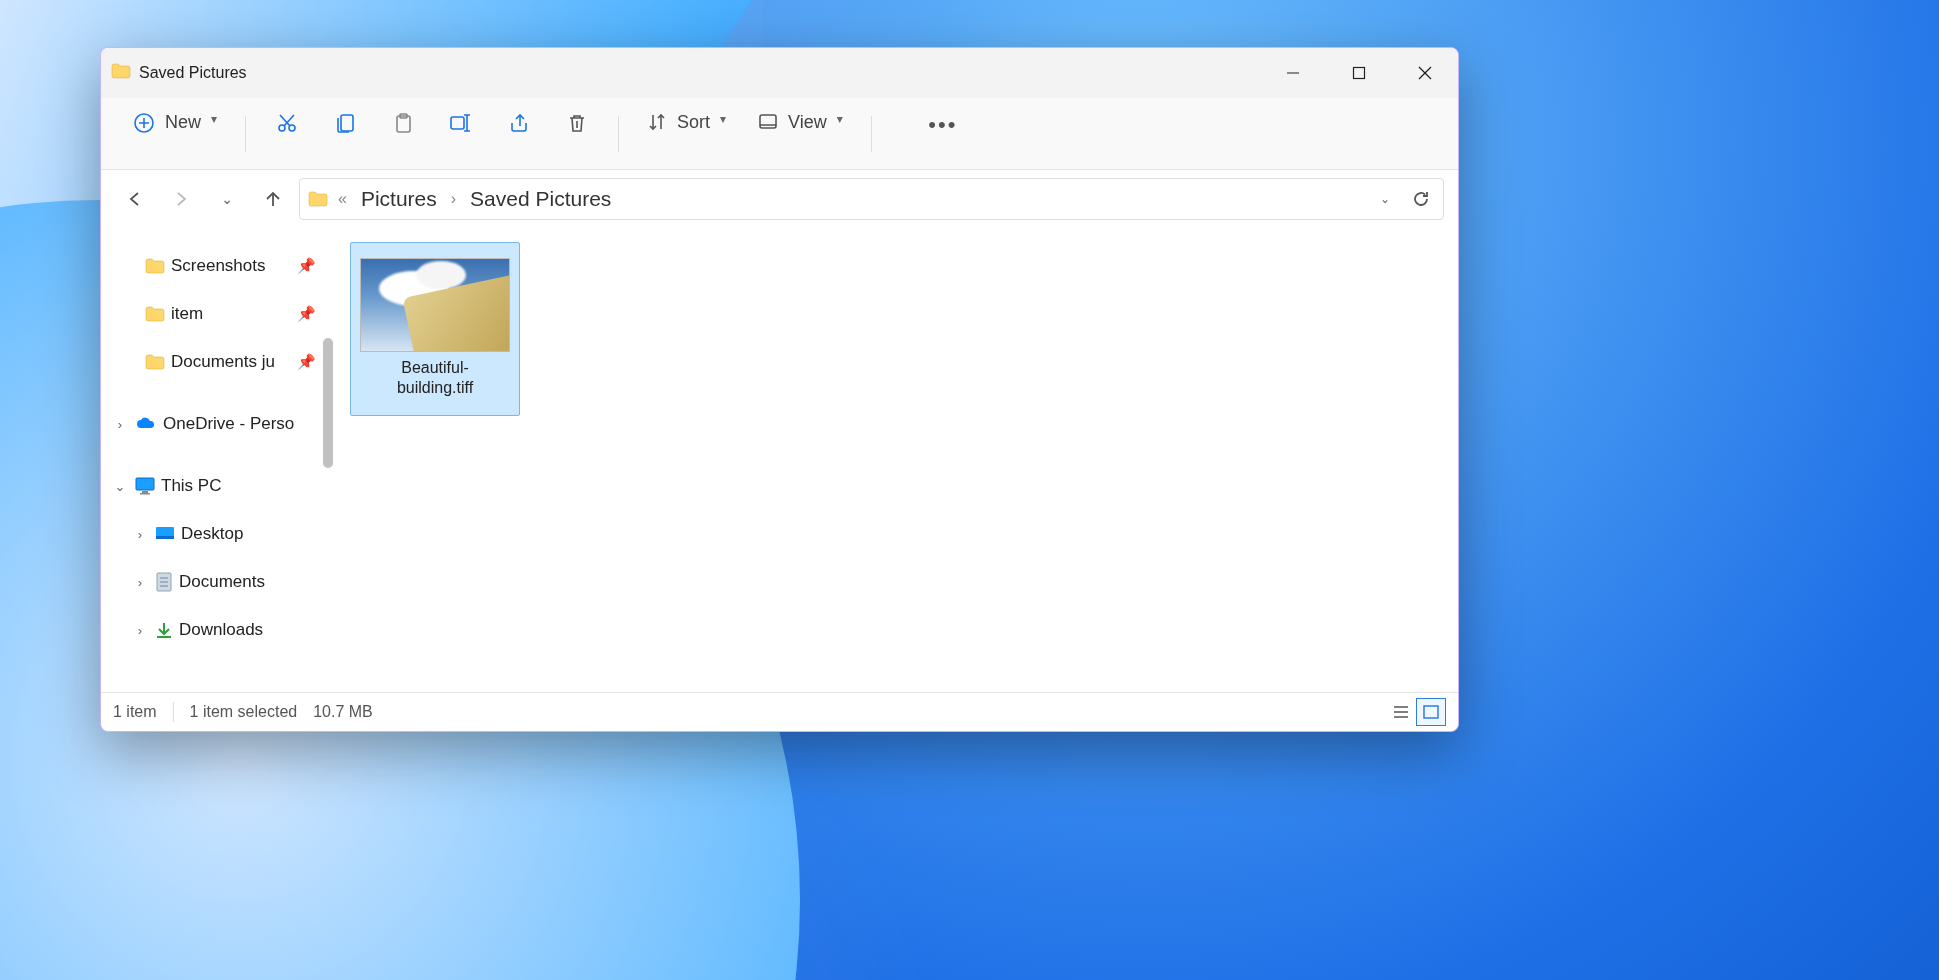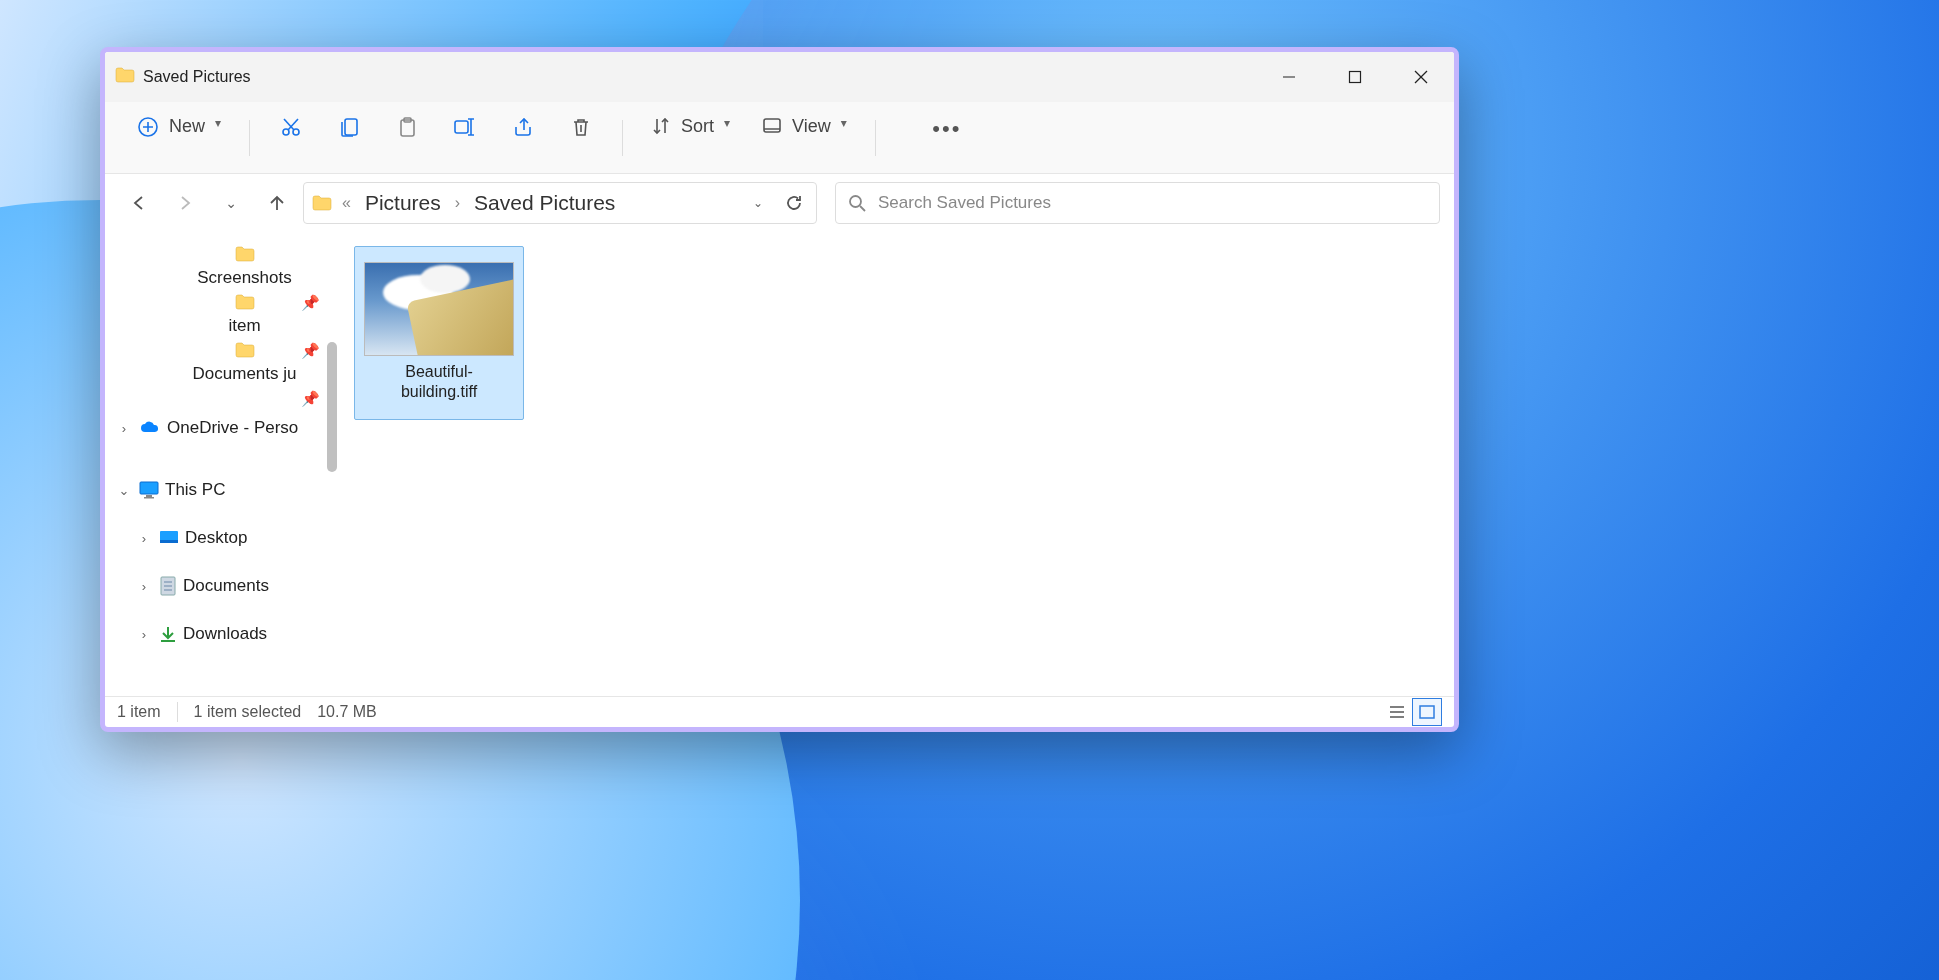--- a/index.html
+++ b/index.html
@@ -23,21 +23,21 @@
   .bg-swirl::after {
     width:1400px; height:1400px; left:-600px; top:200px;
     background: radial-gradient(circle at 60% 40%, #cfe6ff 0%, #4fb3ff 60%, #0a6cf0 100%);
   }
 
   .window {
     position: absolute;
     left: 100px; top: 47px;
     width: 1359px; height: 685px;
     background: #ffffff;
-    border: 5px solid #c4b5fd;
+    border: 1px solid #c4b5fd;
     border-radius: 8px;
     box-shadow: 0 20px 60px rgba(0,0,0,.35);
     display: flex; flex-direction: column;
     overflow: hidden;
     z-index: 1;
   }
 
   
   .titlebar {
     height: 50px;
@@ -122,21 +122,21 @@
   }
   .np-thumb {
     position:absolute; right:3px; top:110px; width:10px; height:130px;
     background:#c0c0c0; border-radius:5px;
   }
   .np-item {
     height: 48px; display:flex; align-items:center;
     padding-left: 10px; font-size: 17px; color:#222; gap: 6px;
     white-space: nowrap;
   }
-  .np-item.indent1 { padding-left: 44px; flex-direction: column; }
+  .np-item.indent1 { padding-left: 44px; }
   .np-item.indent2 { padding-left: 30px; }
   .np-exp { width:18px; font-size:13px; color:#666; text-align:center; }
   .np-pin { margin-left:auto; margin-right: 20px; color:#888; font-size:15px; }
   .folder-ico { width:20px; height:16px; }
   .contentpane { flex:1; background:#fff; position:relative; padding: 14px; }
   .file {
     width: 170px; border:1px solid #7ab7e8;
     background: #cce8ff; border-radius:2px;
     padding: 15px; display:flex; flex-direction:column; align-items:center;
   }
@@ -144,21 +144,21 @@
     width: 150px; height: 94px; border:1px solid #bbb; background:#ddd; position:relative; overflow:hidden;
   }
   .thumb .sky { position:absolute; inset:0; background: linear-gradient(to bottom, #3a6fb0 0%, #6798cc 40%, #d7e5f2 100%); }
   .thumb .cloud { position:absolute; width:70px; height:35px; background:#fff; border-radius:50%; top:12px; left:18px; filter: blur(1px); }
   .thumb .cloud2 { position:absolute; width:50px; height:28px; background:#f5f5f5; border-radius:50%; top:2px; left:55px; filter: blur(1px); }
   .thumb .bldg { position:absolute; right:-10px; bottom:-10px; width:110px; height:75px; background: linear-gradient(135deg,#e2cf8f,#bfa254); transform: rotate(-12deg); border-top-left-radius: 8px;}
   .filelabel { font-size: 16px; color:#222; text-align:center; padding: 6px 2px 2px; line-height:1.25; }
 
   
   .statusbar {
-    height: 31px; border-top:1px solid #e6e6e6;
+    height: 39px; border-top:1px solid #e6e6e6;
     display:flex; align-items:center;
     padding: 0 12px; font-size: 16px; color:#555;
     gap: 16px;
   }
   .statusbar .ssep { width:1px; height:20px; background:#ddd; }
   .viewsw { margin-left:auto; display:flex; }
   .vsbtn { width:30px; height:28px; display:flex; align-items:center; justify-content:center; border:1px solid transparent; }
   .vsbtn.active { border-color:#2f7de0; background:#eef6ff; }
 
   svg { display:block; }
@@ -330,29 +330,20 @@
         <span class="chev-s">⌄</span>
       </div>
       <div class="navbtn" style="width:28px;height:28px">
         <svg width="18" height="18" stroke="#555" fill="none" stroke-width="1.8">
             <path d="M15 9a6 6 0 11-2-4.5"></path>
             <path d="M15 2v4h-4"></path>
           </svg>
       </div>
     </div>
 
-    <div class="searchbox">
-      <span>
-        <svg width="18" height="18" stroke="#888" fill="none" stroke-width="1.8">
-            <circle cx="7.5" cy="7.5" r="5.5"></circle>
-            <line x1="12" y1="12" x2="17" y2="17"></line>
-          </svg>
-      </span>
-      <input type="text" placeholder="Search Saved Pictures" style="">
-    </div>
   </div>
 
   <div class="body">
     <div class="navpane">
 
       <div class="np-item indent1">
         <span>
             <svg class="folder-ico" viewBox="0 0 20 16">
               <path d="M1 3a2 2 0 012-2h4l2 2h8a2 2 0 012 2v8a2 2 0 01-2 2H3a2 2 0 01-2-2V3z" fill="#ffd66b" stroke="#d9a933" stroke-width=".5"></path>
             </svg>

